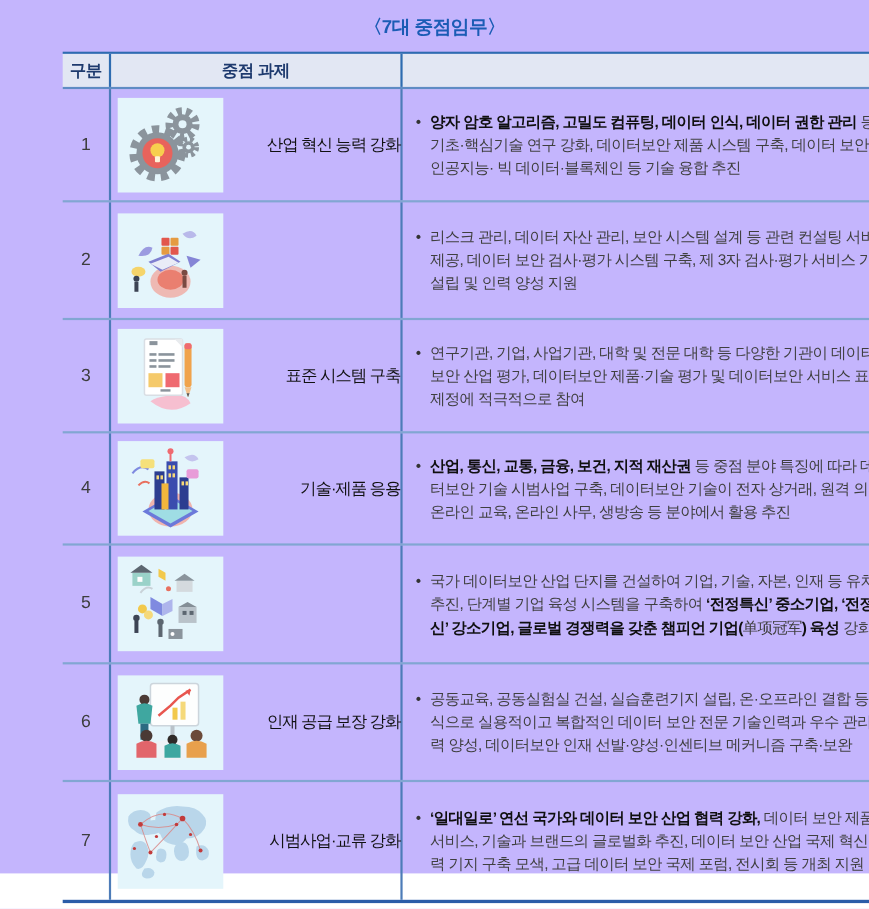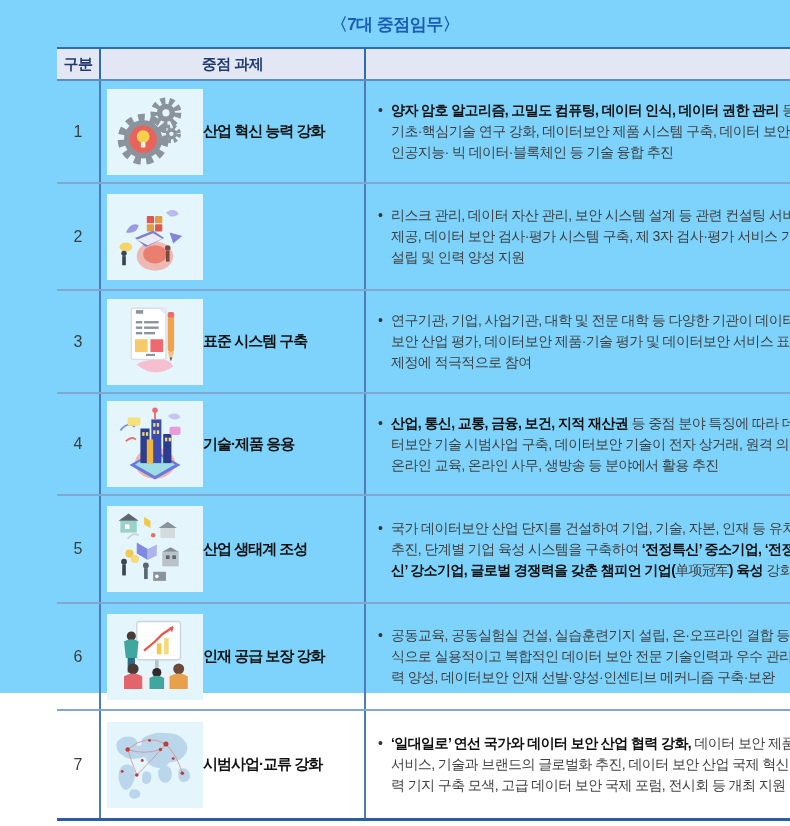--- a/index.html
+++ b/index.html
@@ -1,17 +1,17 @@
 <!DOCTYPE html>
 <html><head>
 <meta charset="utf-8">
 <style>
   html,body{margin:0;padding:0;background:#fff;}
   body{width:790px;height:826px;font-family:"Liberation Sans","DejaVu Sans",sans-serif;-webkit-font-smoothing:antialiased;overflow:hidden;}
-  .page{position:relative;width:790px;height:693px;background:#7dd3fc;}
+  .page{position:relative;width:790px;height:794px;background:#c4b5fd;}
   .doc-title{padding-top:13px;text-align:center;font-size:17px;font-weight:bold;color:#1b5cb5;letter-spacing:-0.5px;}
   .task-table{position:absolute;left:13px;top:47px;width:764px;border-top:2px solid #2e6cb0;border-bottom:3px solid #2a5ca8;margin-left:44px;}
   .t-head{display:flex;height:30px;background:#e2e7f3;border-bottom:2px solid #5f8cc4;}
   .t-head .hc{display:flex;align-items:center;justify-content:center;font-size:15px;font-weight:bold;color:#1e3a6e;letter-spacing:-0.5px;}
   .c1{width:44px;flex:none;}
   .c2{width:265px;flex:none;}
   .c3{width:455px;flex:none;}
   .vline-r{border-right:2px solid #4d7cb8;box-sizing:border-box;}
   .t-head .vline-r{border-right-color:#2e6cb0;}
   .t-row{display:flex;border-bottom:2px solid #82a6d2;}
@@ -20,21 +20,21 @@
   .t-row:nth-of-type(2){height:105px;}
   .t-row:nth-of-type(3){height:101px;}
   .t-row:nth-of-type(4){height:100px;}
   .t-row:nth-of-type(5){height:106px;}
   .t-row:nth-of-type(6){height:105px;}
   .t-row:nth-of-type(7){height:107px;}
   .num-cell{display:flex;align-items:center;justify-content:center;font-size:16px;color:#3d3d3d;}
   .task-cell{display:flex;align-items:center;}
   .icon-box{flex:none;width:96px;height:86px;margin-left:6px;background:#e4f5fb;display:flex;align-items:center;justify-content:center;}
   .icon-box svg{width:92px;height:82px;display:block;}
-  .task-label{flex:1;text-align:left;font-size:15px;font-weight:bold;color:#111;letter-spacing:-1px;white-space:nowrap;}
+  .task-label{flex:1;text-align:right;font-size:15px;font-weight:normal;color:#111;letter-spacing:-1px;white-space:nowrap;}
   .content-cell{display:flex;align-items:center;padding:8px 10px 8px 12px;box-sizing:border-box;}
   .bullet-item{display:flex;font-size:14px;line-height:21px;color:#3f3f3f;letter-spacing:-0.6px;}
   .bullet{flex:none;width:13px;color:#333;}
   .segs b{color:#0f0f0f;text-align:center;}
 </style>
 </head>
 <body>
 
 <div class="page">
   <div class="doc-title">〈7대 중점임무〉</div>
@@ -206,21 +206,20 @@
                 <circle cx="28" cy="56" r="4.5" fill="#f5d97a"></circle>
                 <rect x="14" y="62" width="4" height="12" fill="#3c4454"></rect>
                 <circle cx="16" cy="59" r="3.2" fill="#3c4454"></circle>
                 <rect x="38" y="66" width="4" height="12" fill="#5c6670"></rect>
                 <circle cx="40" cy="63" r="3.2" fill="#5c6670"></circle>
                 <rect x="48" y="70" width="14" height="10" fill="#8a949c"></rect>
                 <circle cx="52" cy="75" r="2" fill="#fff"></circle>
                 <path d="M20 34 q6 -8 12 -4" stroke="#c9d2d8" stroke-width="2" fill="none"></path>
               </svg>
             </div>
-      <div class="task-label">산업 생태계 조성</div>
     </div>
     <div class="content-cell c3">
       <div class="bullet-item">
         <span class="bullet">•</span>
         <span class="segs"><span>국가 데이터보안 산업 단지를 건설하여 기업, 기술, 자본, 인재 등 유치 추진, 단계별 기업 육성 시스템을 구축하여 </span><b>‘전정특신’ 중소기업, ‘전정특신’ 강소기업, 글로벌 경쟁력을 갖춘 챔피언 기업(</b><span>单项冠军</span><b>) 육성</b><span> 강화</span></span>
       </div>
     </div>
   </div>
 
   <div class="t-row">

